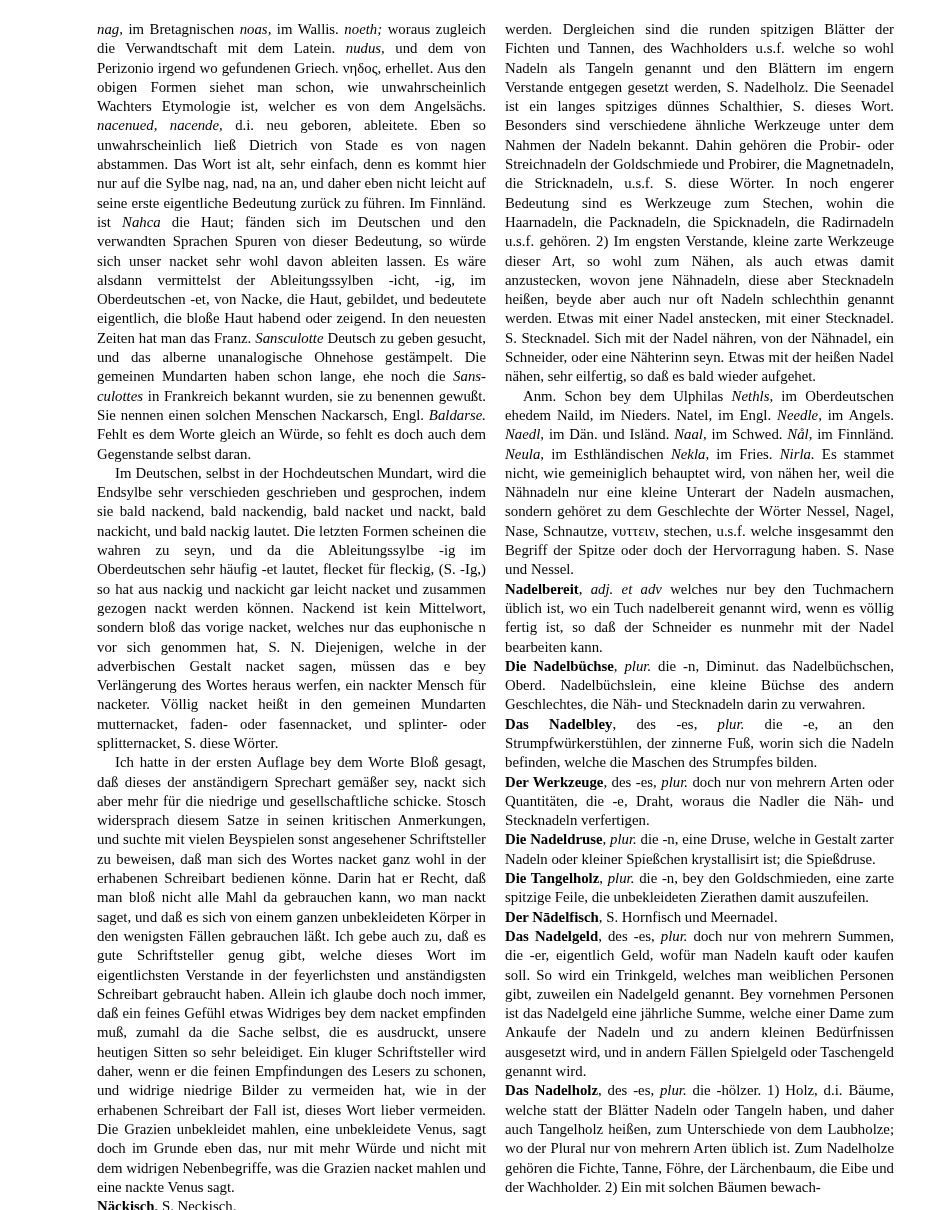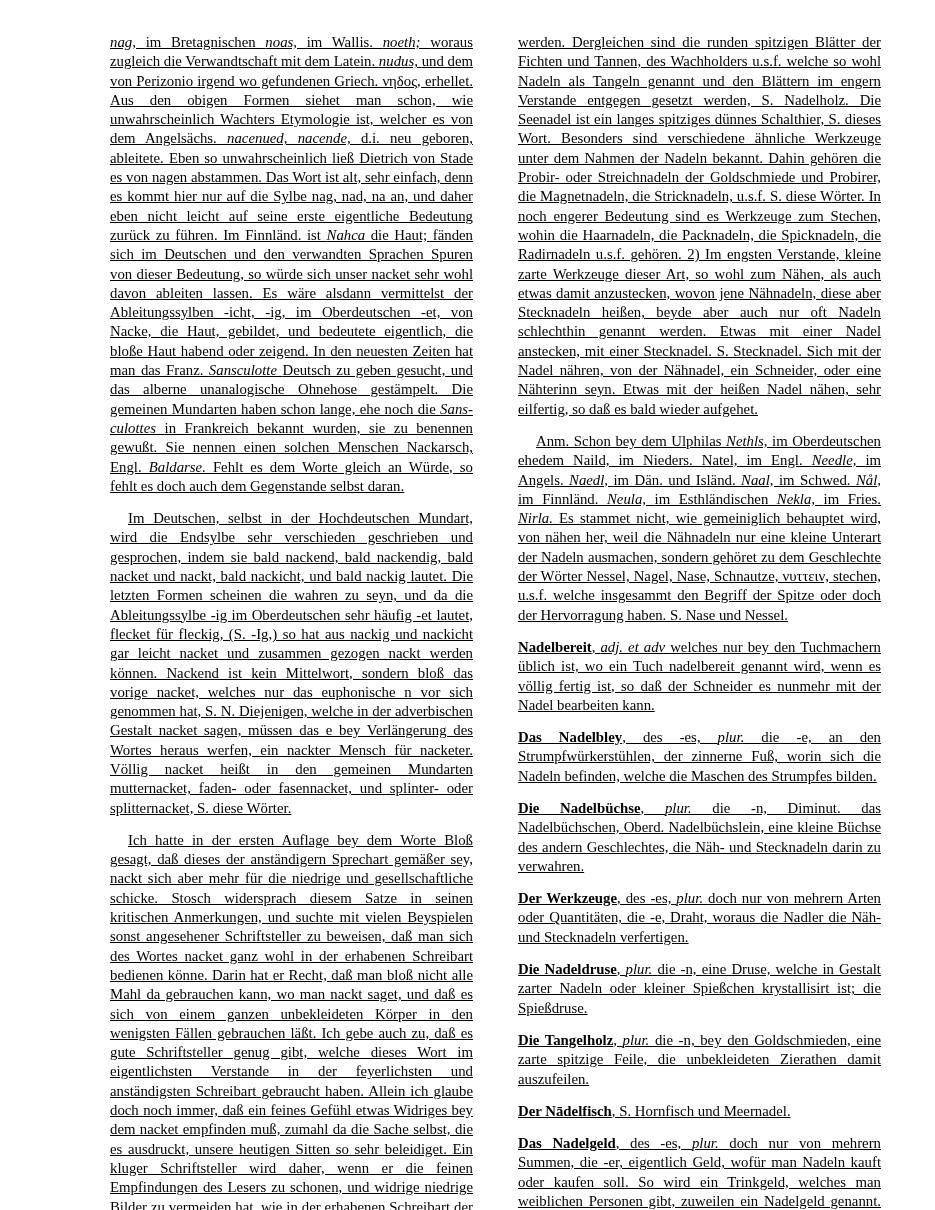--- a/index.html
+++ b/index.html
@@ -15,21 +15,21 @@
     position:absolute;
     top:20px;
     width:389px;
     font-size:14.8px;
     line-height:19.3px;
     text-align:justify;
     hyphens:auto;
   }
   #col-left{left:97px;}
   #col-right{left:505px;}
-  .blk{margin:13px;padding:0;text-decoration:underline;}
+  .blk{margin:0;padding:0;}
   .indent{text-indent:18px;}
   .b{font-weight:700;}
   .i{font-style:italic;}
   .page-num{
     position:absolute;
     left:843px;
     top:1224px;
     font-size:13px;
     line-height:16px;
   }
@@ -41,22 +41,22 @@
   <div class="col" id="col-left">
       <p class="blk plain"><span class="i">nag, </span><span>im Bretagnischen </span><span class="i">noas, </span><span>im Wallis. </span><span class="i">noeth; </span><span>woraus zugleich die Verwandtschaft mit dem Latein. </span><span class="i">nudus, </span><span>und dem von Perizonio irgend wo gefundenen Griech. νηδος, erhellet. Aus den obigen Formen siehet man schon, wie unwahrscheinlich Wachters Etymologie ist, welcher es von dem Angelsächs. </span><span class="i">nacenued, nacende, </span><span>d.i. neu geboren, ableitete. Eben so unwahrscheinlich ließ Dietrich von Stade es von nagen abstammen. Das Wort ist alt, sehr einfach, denn es kommt hier nur auf die Sylbe nag, nad, na an, und daher eben nicht leicht auf seine erste eigentliche Bedeutung zurück zu führen. Im Finnländ. ist </span><span class="i">Nahca </span><span>die Haut; fänden sich im Deutschen und den verwandten Sprachen Spuren von dieser Bedeutung, so würde sich unser nacket sehr wohl davon ableiten lassen. Es wäre alsdann vermittelst der Ableitungssylben -icht, -ig, im Oberdeutschen -et, von Nacke, die Haut, gebildet, und bedeutete eigentlich, die bloße Haut habend oder zeigend. In den neuesten Zeiten hat man das Franz. </span><span class="i">Sansculotte </span><span>Deutsch zu geben gesucht, und das alberne unanalogische Ohnehose gestämpelt. Die gemeinen Mundarten haben schon lange, ehe noch die </span><span class="i">Sans-culottes </span><span>in Frankreich bekannt wurden, sie zu benennen gewußt. Sie nennen einen solchen Menschen Nackarsch, Engl. </span><span class="i">Baldarse. </span><span>Fehlt es dem Worte gleich an Würde, so fehlt es doch auch dem Gegenstande selbst daran.</span></p>
       <p class="blk indent"><span>Im Deutschen, selbst in der Hochdeutschen Mundart, wird die Endsylbe sehr verschieden geschrieben und gesprochen, indem sie bald nackend, bald nackendig, bald nacket und nackt, bald nackicht, und bald nackig lautet. Die letzten Formen scheinen die wahren zu seyn, und da die Ableitungssylbe -ig im Oberdeutschen sehr häufig -et lautet, flecket für fleckig, (S. -Ig,) so hat aus nackig und nackicht gar leicht nacket und zusammen gezogen nackt werden können. Nackend ist kein Mittelwort, sondern bloß das vorige nacket, welches nur das euphonische n vor sich genommen hat, S. N. Diejenigen, welche in der adverbischen Gestalt nacket sagen, müssen das e bey Verlängerung des Wortes heraus werfen, ein nackter Mensch für nacketer. Völlig nacket heißt in den gemeinen Mundarten mutternacket, faden- oder fasennacket, und splinter- oder splitternacket, S. diese Wörter.</span></p>
       <p class="blk indent"><span>Ich hatte in der ersten Auflage bey dem Worte Bloß gesagt, daß dieses der anständigern Sprechart gemäßer sey, nackt sich aber mehr für die niedrige und gesellschaftliche schicke. Stosch widersprach diesem Satze in seinen kritischen Anmerkungen, und suchte mit vielen Beyspielen sonst angesehener Schriftsteller zu beweisen, daß man sich des Wortes nacket ganz wohl in der erhabenen Schreibart bedienen könne. Darin hat er Recht, daß man bloß nicht alle Mahl da gebrauchen kann, wo man nackt saget, und daß es sich von einem ganzen unbekleideten Körper in den wenigsten Fällen gebrauchen läßt. Ich gebe auch zu, daß es gute Schriftsteller genug gibt, welche dieses Wort im eigentlichsten Verstande in der feyerlichsten und anständigsten Schreibart gebraucht haben. Allein ich glaube doch noch immer, daß ein feines Gefühl etwas Widriges bey dem nacket empfinden muß, zumahl da die Sache selbst, die es ausdruckt, unsere heutigen Sitten so sehr beleidiget. Ein kluger Schriftsteller wird daher, wenn er die feinen Empfindungen des Lesers zu schonen, und widrige niedrige Bilder zu vermeiden hat, wie in der erhabenen Schreibart der Fall ist, dieses Wort lieber vermeiden. Die Grazien unbekleidet mahlen, eine unbekleidete Venus, sagt doch im Grunde eben das, nur mit mehr Würde und nicht mit dem widrigen Nebenbegriffe, was die Grazien nacket mahlen und eine nackte Venus sagt.</span></p>
       <p class="blk entry"><span class="b">Näckisch</span><span>, S. Neckisch.</span></p>
     </div>
   <div class="col" id="col-right">
       <p class="blk plain"><span>werden. Dergleichen sind die runden spitzigen Blätter der Fichten und Tannen, des Wachholders u.s.f. welche so wohl Nadeln als Tangeln genannt und den Blättern im engern Verstande entgegen gesetzt werden, S. Nadelholz. Die Seenadel ist ein langes spitziges dünnes Schalthier, S. dieses Wort. Besonders sind verschiedene ähnliche Werkzeuge unter dem Nahmen der Nadeln bekannt. Dahin gehören die Probir- oder Streichnadeln der Goldschmiede und Probirer, die Magnetnadeln, die Stricknadeln, u.s.f. S. diese Wörter. In noch engerer Bedeutung sind es Werkzeuge zum Stechen, wohin die Haarnadeln, die Packnadeln, die Spicknadeln, die Radirnadeln u.s.f. gehören. 2) Im engsten Verstande, kleine zarte Werkzeuge dieser Art, so wohl zum Nähen, als auch etwas damit anzustecken, wovon jene Nähnadeln, diese aber Stecknadeln heißen, beyde aber auch nur oft Nadeln schlechthin genannt werden. Etwas mit einer Nadel anstecken, mit einer Stecknadel. S. Stecknadel. Sich mit der Nadel nähren, von der Nähnadel, ein Schneider, oder eine Nähterinn seyn. Etwas mit der heißen Nadel nähen, sehr eilfertig, so daß es bald wieder aufgehet.</span></p>
       <p class="blk indent"><span>Anm. Schon bey dem Ulphilas </span><span class="i">Nethls, </span><span>im Oberdeutschen ehedem Naild, im Nieders. Natel, im Engl. </span><span class="i">Needle, </span><span>im Angels. </span><span class="i">Naedl, </span><span>im Dän. und Isländ. </span><span class="i">Naal, </span><span>im Schwed. </span><span class="i">Nål, </span><span>im Finnländ. </span><span class="i">Neula, </span><span>im Esthländischen </span><span class="i">Nekla, </span><span>im Fries. </span><span class="i">Nirla. </span><span>Es stammet nicht, wie gemeiniglich behauptet wird, von nähen her, weil die Nähnadeln nur eine kleine Unterart der Nadeln ausmachen, sondern gehöret zu dem Geschlechte der Wörter Nessel, Nagel, Nase, Schnautze, νυττειν, stechen, u.s.f. welche insgesammt den Begriff der Spitze oder doch der Hervorragung haben. S. Nase und Nessel.</span></p>
       <p class="blk entry"><span class="b">Nadelbereit</span><span>, </span><span class="i">adj. et adv </span><span>welches nur bey den Tuchmachern üblich ist, wo ein Tuch nadelbereit genannt wird, wenn es völlig fertig ist, so daß der Schneider es nunmehr mit der Nadel bearbeiten kann.</span></p>
+      <p class="blk entry"><span class="b">Die Nadelbüchse</span><span>, </span><span class="i">plur. </span><span>die -n, Diminut. das Nadelbüchschen, Oberd. Nadelbüchslein, eine kleine Büchse des andern Geschlechtes, die Näh- und Stecknadeln darin zu verwahren.</span></p>
       <p class="blk entry"><span class="b">Das Nadelbley</span><span>, des -es, </span><span class="i">plur. </span><span>die -e, an den Strumpfwürkerstühlen, der zinnerne Fuß, worin sich die Nadeln befinden, welche die Maschen des Strumpfes bilden.</span></p>
-      <p class="blk entry"><span class="b">Die Nadelbüchse</span><span>, </span><span class="i">plur. </span><span>die -n, Diminut. das Nadelbüchschen, Oberd. Nadelbüchslein, eine kleine Büchse des andern Geschlechtes, die Näh- und Stecknadeln darin zu verwahren.</span></p>
       <p class="blk entry"><span class="b">Der Werkzeuge</span><span>, des -es, </span><span class="i">plur. </span><span>doch nur von mehrern Arten oder Quantitäten, die -e, Draht, woraus die Nadler die Näh- und Stecknadeln verfertigen.</span></p>
       <p class="blk entry"><span class="b">Die Nadeldruse</span><span>, </span><span class="i">plur. </span><span>die -n, eine Druse, welche in Gestalt zarter Nadeln oder kleiner Spießchen krystallisirt ist; die Spießdruse.</span></p>
       <p class="blk entry"><span class="b">Die Tangelholz</span><span>, </span><span class="i">plur. </span><span>die -n, bey den Goldschmieden, eine zarte spitzige Feile, die unbekleideten Zierathen damit auszufeilen.</span></p>
       <p class="blk entry"><span class="b">Der Nādelfisch</span><span>, S. Hornfisch und Meernadel.</span></p>
       <p class="blk entry"><span class="b">Das Nadelgeld</span><span>, des -es, </span><span class="i">plur. </span><span>doch nur von mehrern Summen, die -er, eigentlich Geld, wofür man Nadeln kauft oder kaufen soll. So wird ein Trinkgeld, welches man weiblichen Personen gibt, zuweilen ein Nadelgeld genannt. Bey vornehmen Personen ist das Nadelgeld eine jährliche Summe, welche einer Dame zum Ankaufe der Nadeln und zu andern kleinen Bedürfnissen ausgesetzt wird, und in andern Fällen Spielgeld oder Taschengeld genannt wird.</span></p>
       <p class="blk entry"><span class="b">Das Nadelholz</span><span>, des -es, </span><span class="i">plur. </span><span>die -hölzer. 1) Holz, d.i. Bäume, welche statt der Blätter Nadeln oder Tangeln haben, und daher auch Tangelholz heißen, zum Unterschiede von dem Laubholze; wo der Plural nur von mehrern Arten üblich ist. Zum Nadelholze gehören die Fichte, Tanne, Föhre, der Lärchenbaum, die Eibe und der Wachholder. 2) Ein mit solchen Bäumen bewach-</span></p>
     </div>
   <div class="page-num">399</div>
 </div>
 

